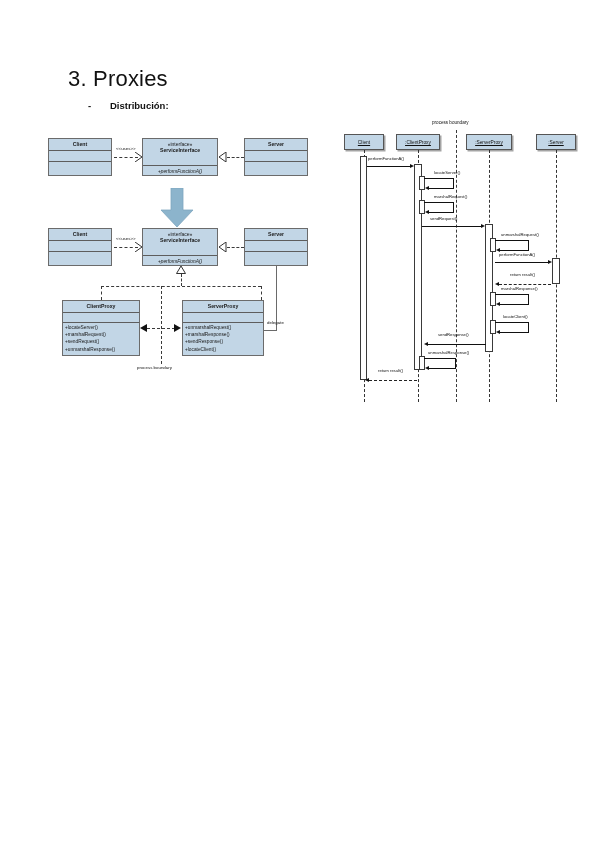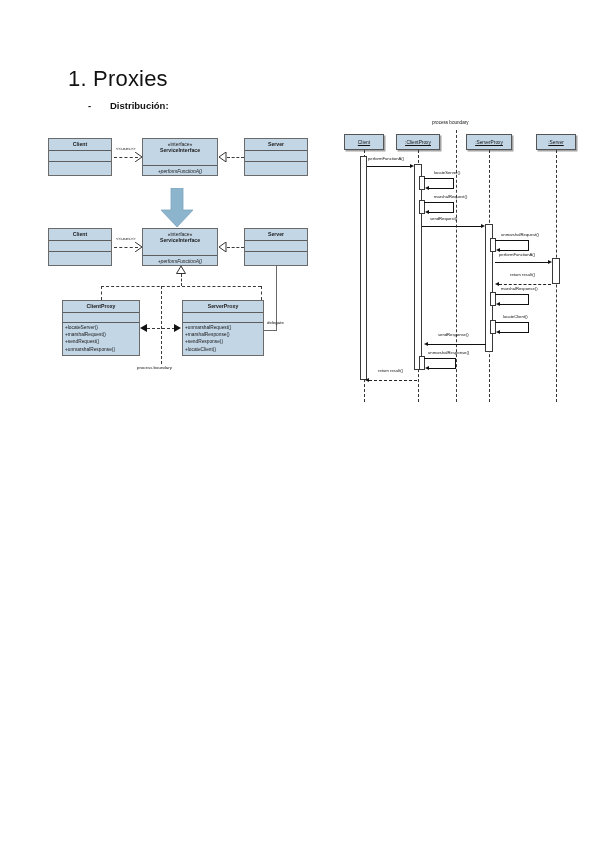--- a/index.html
+++ b/index.html
@@ -145,21 +145,21 @@
   .dash-ret { height: 0; border-top: 1px dashed #222; }
   .boundary-lbl {
     font-size: 4.6px;
     color: #111;
     white-space: nowrap;
   }
 </style>
 </head>
 <body>
 
-<div id="page-title">1. Proxies</div>
+<div id="page-title">3. Proxies</div>
 <div id="bullet-row">
   <span class="dash">-</span>
   <span>Distribución:</span>
 </div>
 
 <div class="canvas" style="left:48px; top:138px; width:260px; height:48px;">
 
   <div class="umlbox" style="left:0px; top:0px; width:64px; height:38px;">
     <div class="title">Client</div>
     <div class="compart" style="height:11px;"></div>

